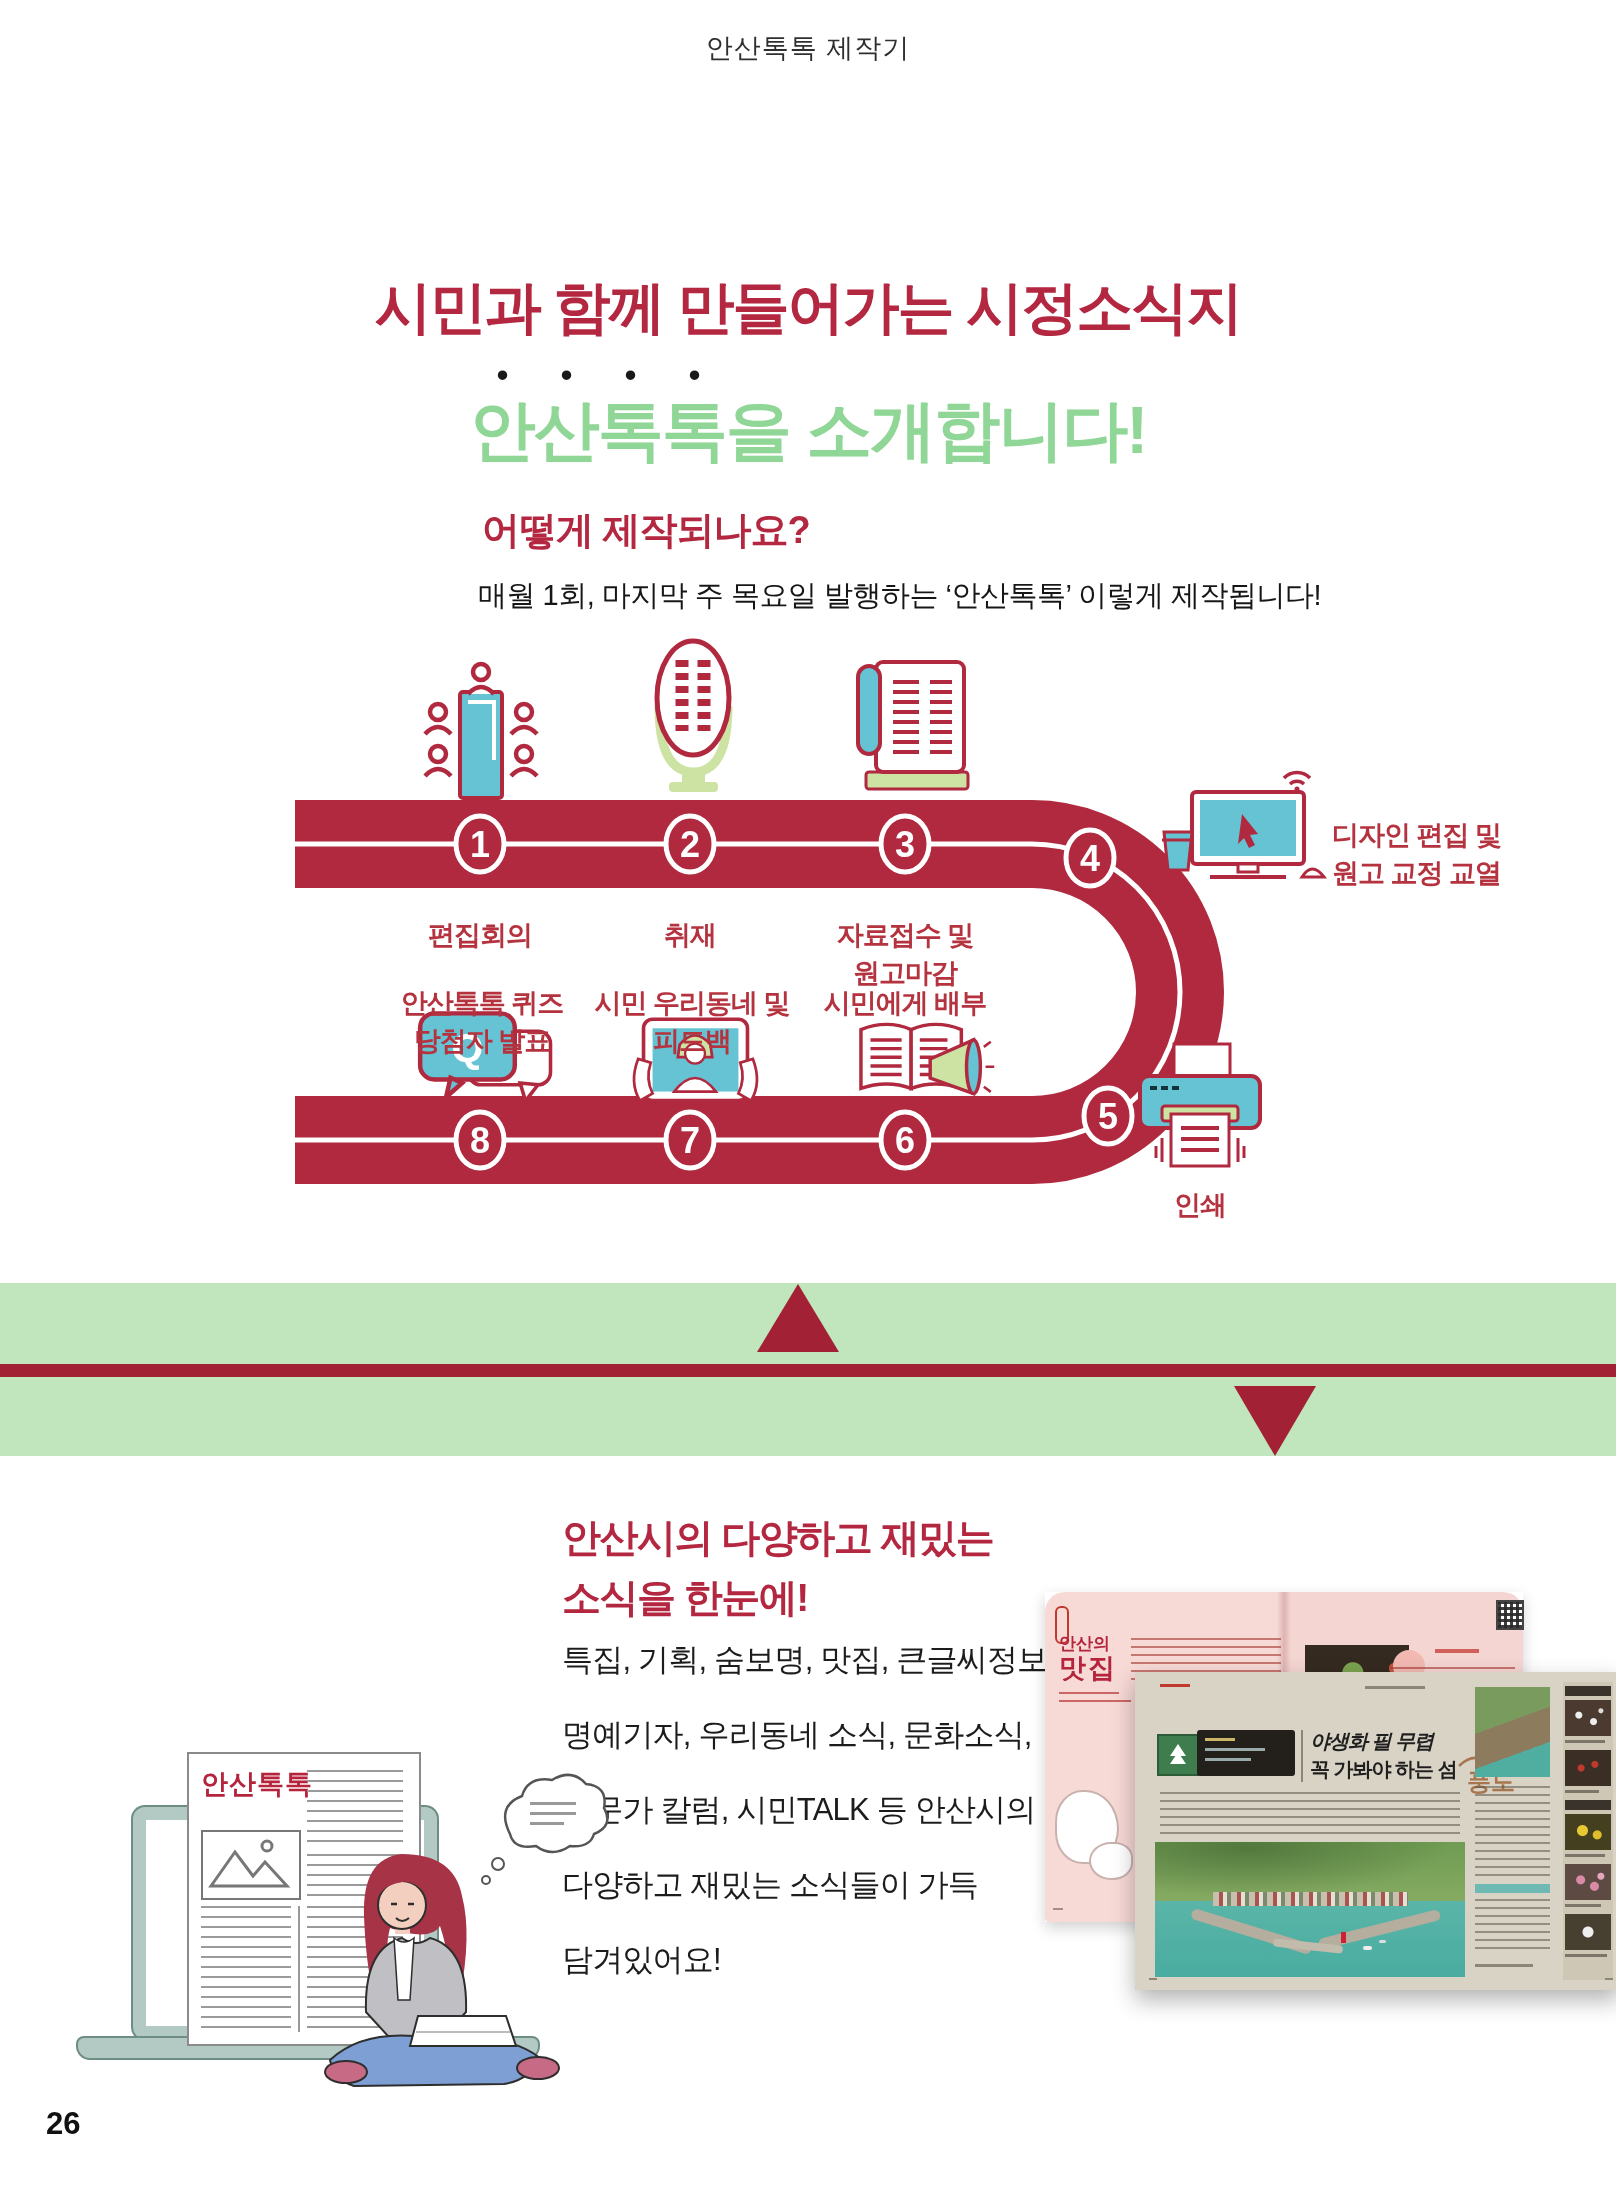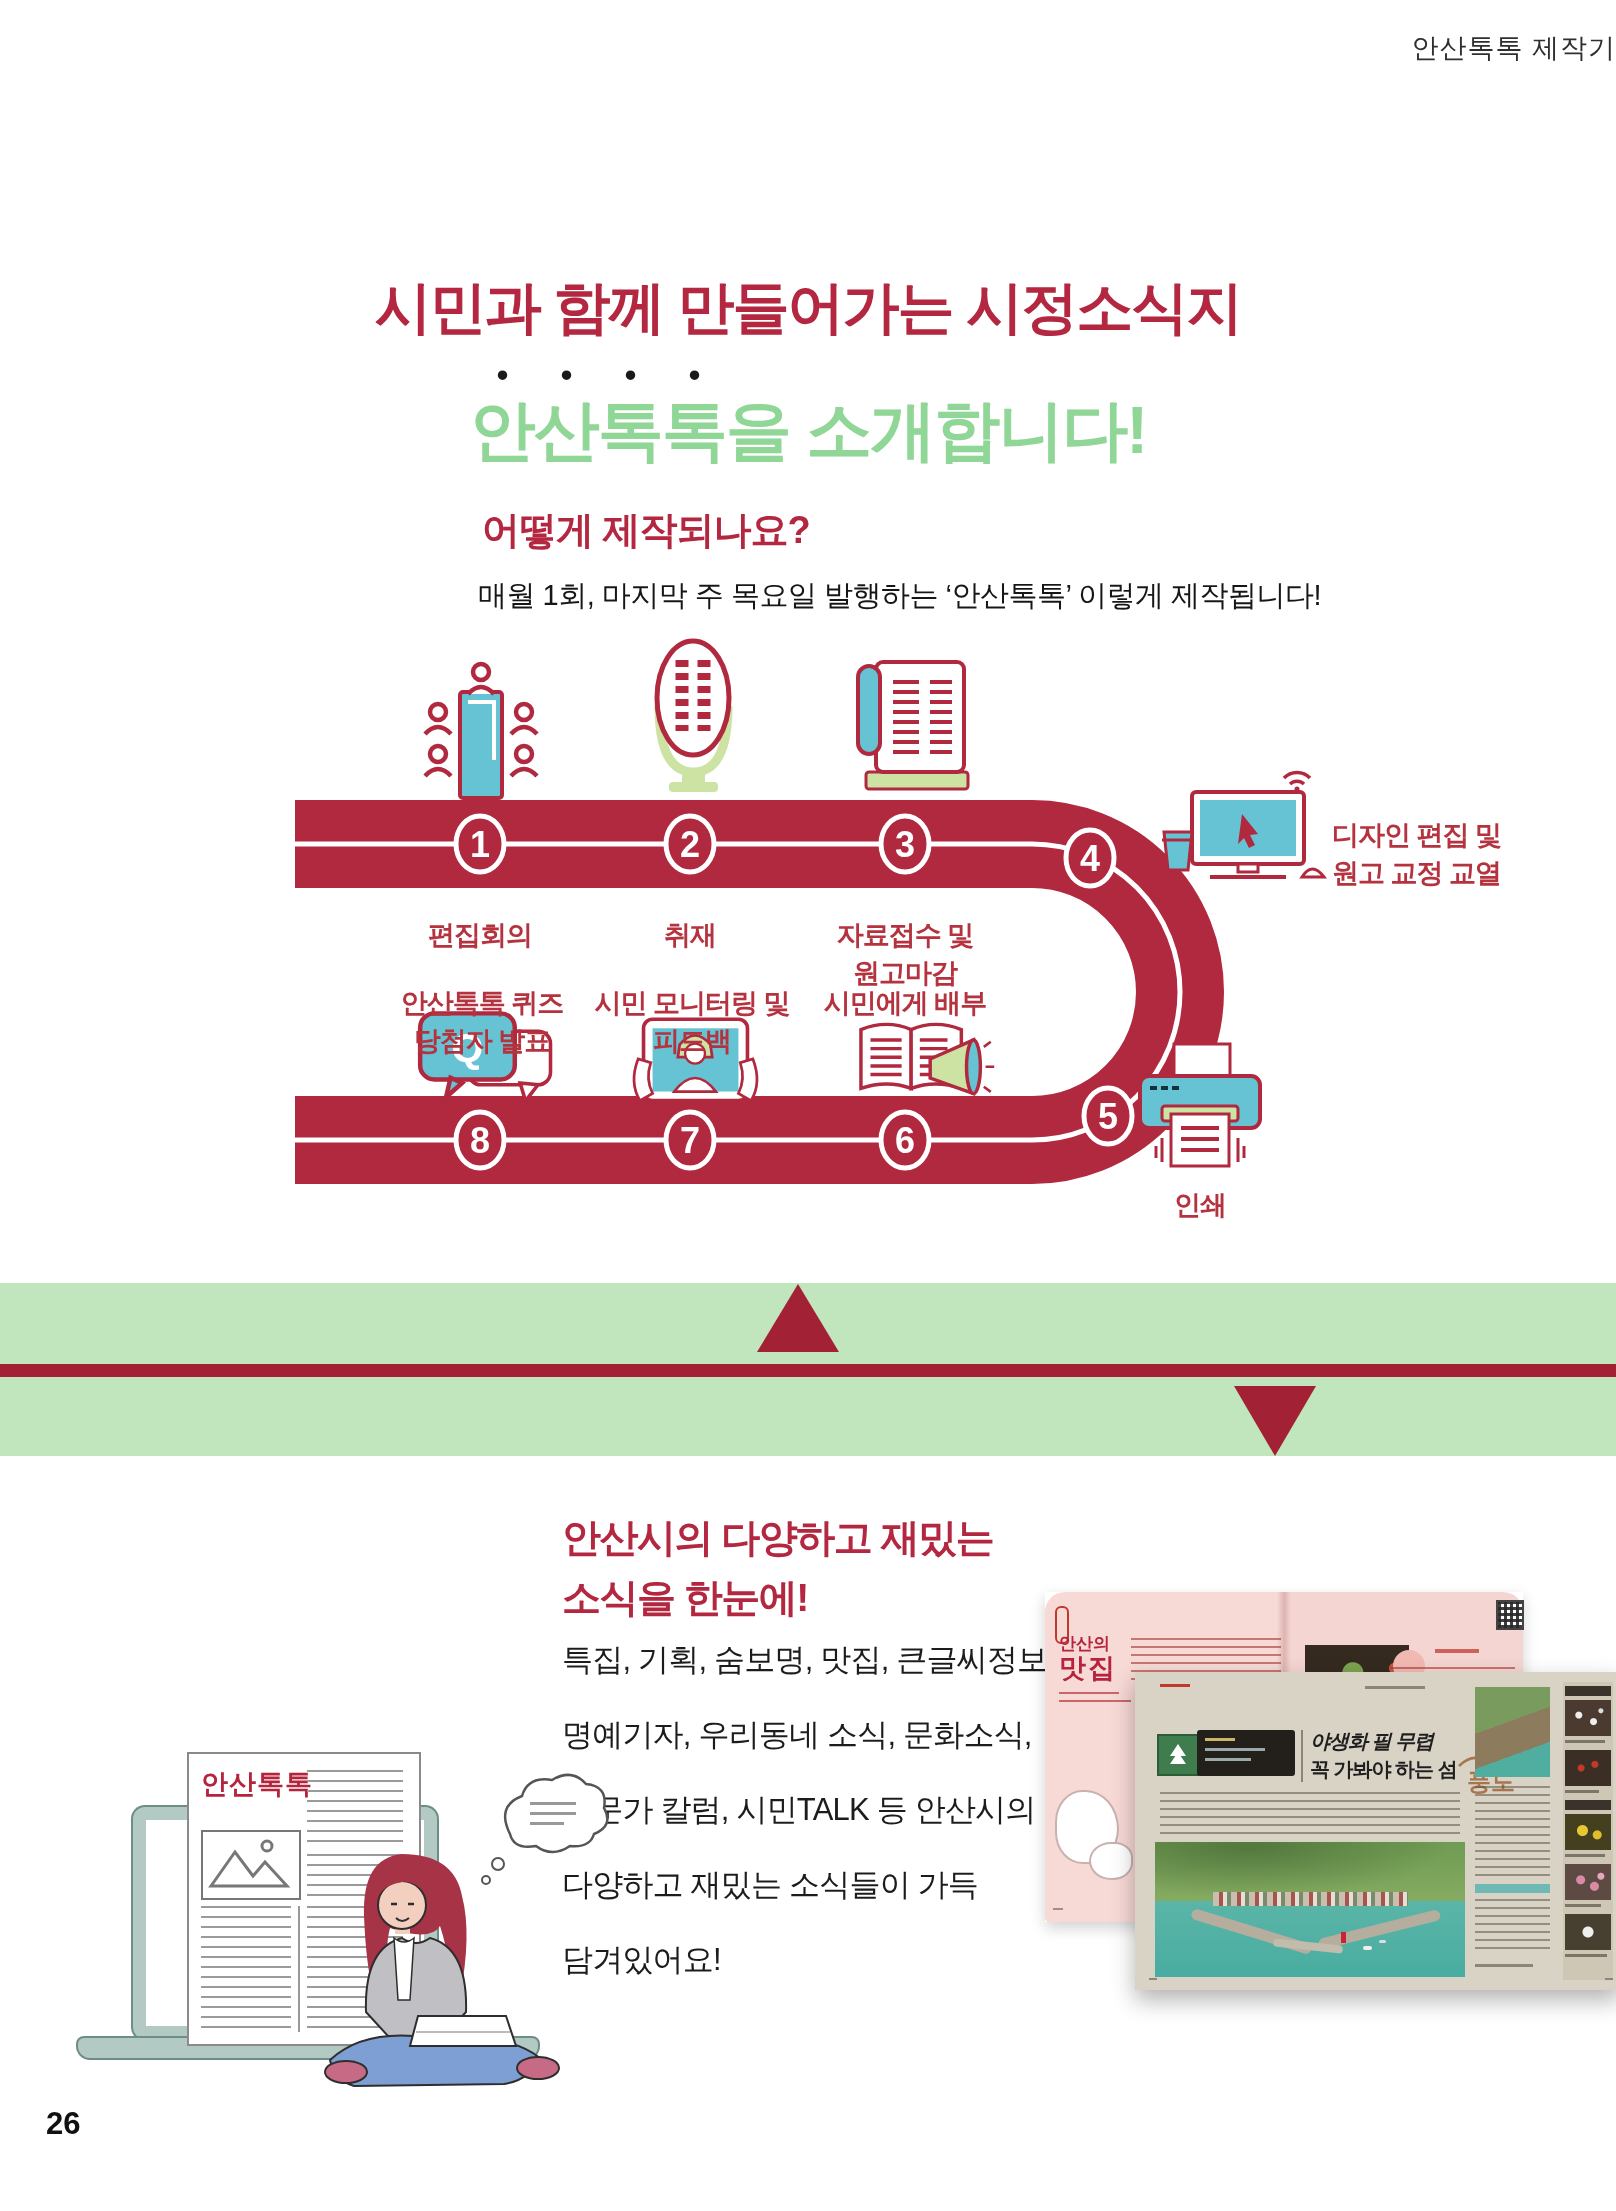--- a/index.html
+++ b/index.html
@@ -1,21 +1,21 @@
 <!DOCTYPE html>
 <html><head>
 <meta charset="utf-8">
 <style>
   html,body{margin:0;padding:0;background:#fff;}
   .page{position:relative;width:1616px;height:2211px;background:#ffffff;overflow:hidden;
         font-family:"Liberation Sans","DejaVu Sans",sans-serif;}
   .abs{position:absolute;}
 
   
-  .doc-header{top:30px;left:0;width:100%;text-align:right;font-size:27px;color:#2f2f2f;letter-spacing:1px;}
+  .doc-header{top:30px;left:0;width:100%;text-align:center;font-size:27px;color:#2f2f2f;letter-spacing:1px;}
 
   
   .hero1{top:270px;left:0;width:100%;text-align:center;font-size:57px;font-weight:800;color:#b32740;letter-spacing:-2px;}
   .hero2{top:356px;left:0;width:100%;text-align:center;font-size:66px;font-weight:800;color:#8fd697;letter-spacing:-2px;}
   .hero2 .em{-webkit-text-emphasis:filled dot #1a1a1a;text-emphasis:filled dot #1a1a1a;
              -webkit-text-emphasis-position:over right;text-emphasis-position:over right;}
 
   .process-heading{left:482px;top:498px;font-size:38px;font-weight:800;color:#b32740;letter-spacing:-1px;margin-top:7px;}
   .process-intro{left:478px;top:576px;font-size:29px;color:#161616;letter-spacing:-0.5px;}
 
@@ -207,21 +207,21 @@
   </div>
   <div class="abs slabel" style="left:1125px;top:1186px;width:150px;z-index:2;">
     <div>인쇄</div>
       <div></div>
   </div>
   <div class="abs slabel" style="left:805px;top:984px;width:200px;z-index:2;">
     <div>시민에게 배부</div>
       <div></div>
   </div>
   <div class="abs slabel" style="left:592px;top:984px;width:200px;z-index:2;">
-    <div>시민 모니터링 및</div>
+    <div>시민 우리동네 및</div>
       <div>피드백</div>
   </div>
   <div class="abs slabel" style="left:382px;top:984px;width:200px;z-index:2;">
     <div>안산톡톡 퀴즈</div>
       <div>당첨자 발표</div>
   </div>
 
   <div class="abs band"></div>
   <div class="abs tri-up"></div>
   <div class="abs band-line"></div>

